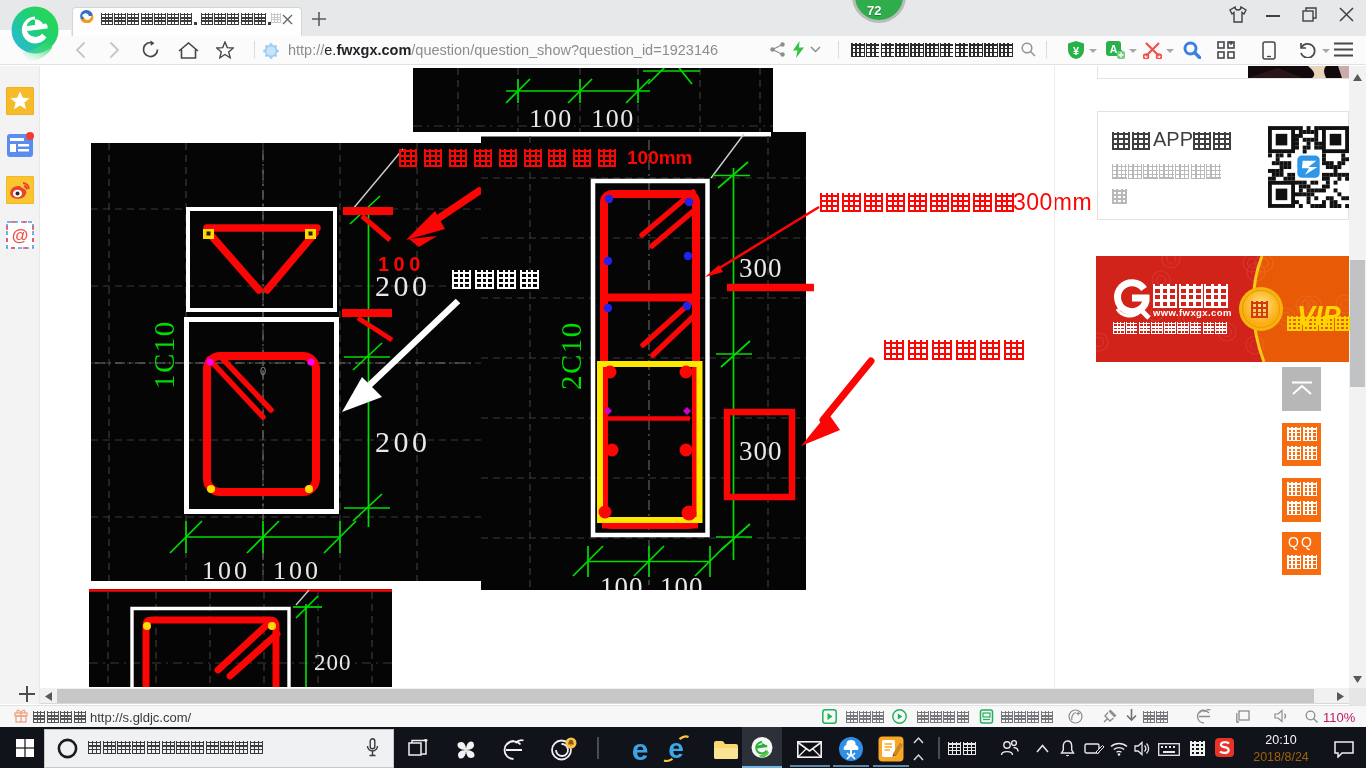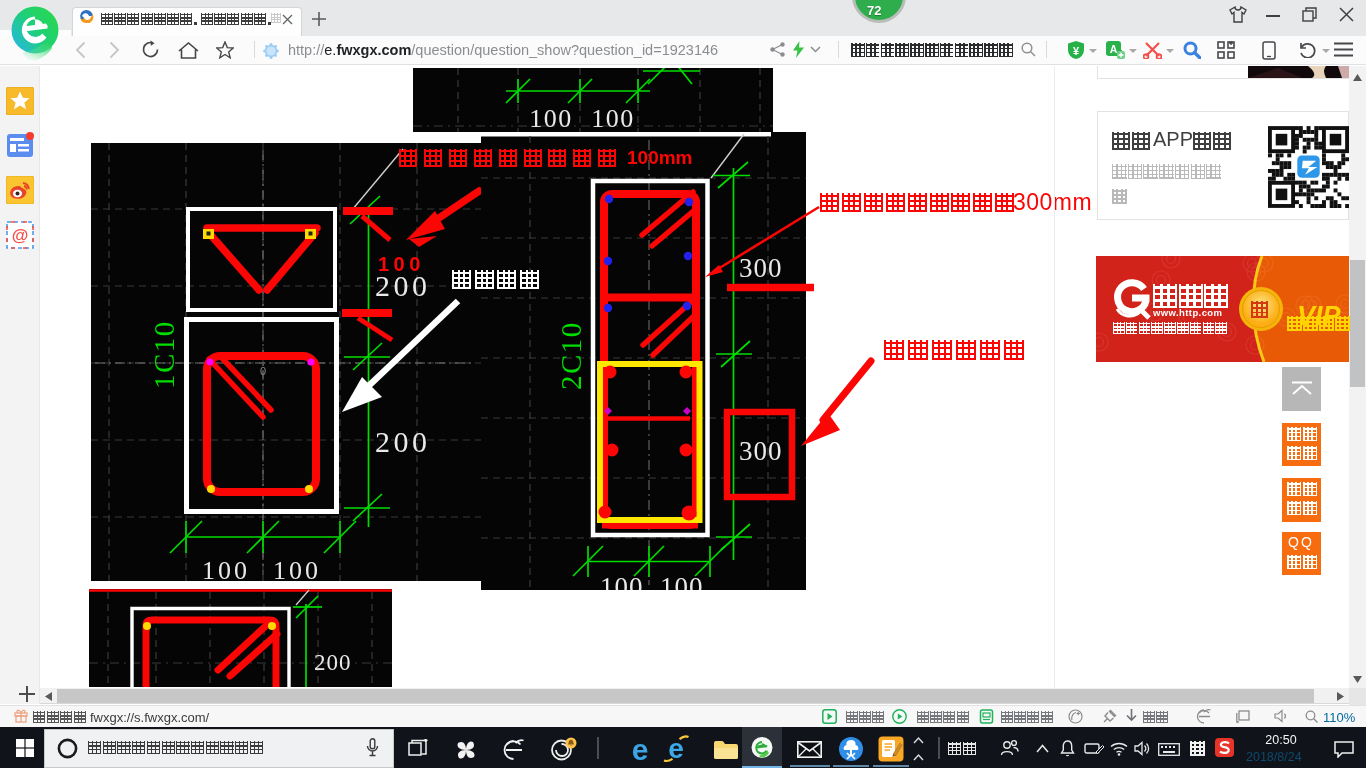--- a/index.html
+++ b/index.html
@@ -533,21 +533,21 @@
       <rect x="1" y="4" width="12" height="3"></rect>
       <rect x="2" y="7" width="10" height="6"></rect>
       <path d="M7 4 V13 M4 4 C2 3 3 0.5 5 1.5 C6.5 2.2 7 4 7 4 C7 4 7.5 2.2 9 1.5 C11 0.5 12 3 10 4"></path>
     </g>
   </svg>
 <i style="left:33.0px;width:12px;height:12px;background:repeating-linear-gradient(0deg,#555 0 1.3px,transparent 1.3px 3.2px),repeating-linear-gradient(90deg,#555 0 1.3px,transparent 1.3px 3.6px);top:711px;filter:blur(0.4px);"></i>
 <i style="left:46.5px;width:12px;height:12px;background:repeating-linear-gradient(0deg,#555 0 1.3px,transparent 1.3px 3.2px),repeating-linear-gradient(90deg,#555 0 1.3px,transparent 1.3px 3.6px);top:711px;filter:blur(0.4px);"></i>
 <i style="left:60.0px;width:12px;height:12px;background:repeating-linear-gradient(0deg,#555 0 1.3px,transparent 1.3px 3.2px),repeating-linear-gradient(90deg,#555 0 1.3px,transparent 1.3px 3.6px);top:711px;filter:blur(0.4px);"></i>
 <i style="left:73.5px;width:12px;height:12px;background:repeating-linear-gradient(0deg,#555 0 1.3px,transparent 1.3px 3.2px),repeating-linear-gradient(90deg,#555 0 1.3px,transparent 1.3px 3.6px);top:711px;filter:blur(0.4px);"></i>
 
-<div class="a" style="left:90px;top:710px;font-size:13px;color:#3b3b3d">fwxgx://s.fwxgx.com/</div>
+<div class="a" style="left:90px;top:710px;font-size:13px;color:#3b3b3d">http://s.gldjc.com/</div>
 
 <svg style="left:822px;top:709px" width="15" height="15" viewBox="0 0 15 15">
     <rect x="0.8" y="0.8" width="13.4" height="13.4" rx="2.5" fill="none" stroke="#1eb35a" stroke-width="1.5"></rect>
     <path d="M5.5 4 L10.5 7.5 L5.5 11 Z" fill="#1eb35a"></path>
   </svg>
 <i style="left:846.0px;width:12px;height:12px;background:repeating-linear-gradient(0deg,#76777a 0 1.3px,transparent 1.3px 3.2px),repeating-linear-gradient(90deg,#76777a 0 1.3px,transparent 1.3px 3.6px);top:711px;filter:blur(0.4px);"></i>
 <i style="left:859.2px;width:12px;height:12px;background:repeating-linear-gradient(0deg,#76777a 0 1.3px,transparent 1.3px 3.2px),repeating-linear-gradient(90deg,#76777a 0 1.3px,transparent 1.3px 3.6px);top:711px;filter:blur(0.4px);"></i>
 <i style="left:872.4px;width:12px;height:12px;background:repeating-linear-gradient(0deg,#76777a 0 1.3px,transparent 1.3px 3.2px),repeating-linear-gradient(90deg,#76777a 0 1.3px,transparent 1.3px 3.6px);top:711px;filter:blur(0.4px);"></i>
 
 <svg style="left:892px;top:709px" width="15" height="15" viewBox="0 0 15 15">
@@ -597,21 +597,21 @@
 <svg style="left:1274px;top:709px" width="15" height="14" viewBox="0 0 15 14">
     <path d="M1 5 H4 L8 1.5 V12.5 L4 9 H1 Z" fill="none" stroke="#8b8c8e" stroke-width="1.2"></path>
     <path d="M10.5 4.5 A4 4 0 0 1 10.5 9.5" fill="none" stroke="#8b8c8e" stroke-width="1.2"></path>
   </svg>
 
 <svg style="left:1305px;top:710px" width="13" height="13" viewBox="0 0 13 13">
     <circle cx="5.5" cy="5.5" r="4.3" fill="none" stroke="#8b8c8e" stroke-width="1.3"></circle>
     <path d="M8.8 8.8 L12.5 12.5" stroke="#8b8c8e" stroke-width="1.3"></path>
   </svg>
 
-<div class="a" style="left:1323px;top:710px;font-size:13px;color:#0369a1">110%</div>
+<div class="a" style="left:1323px;top:710px;font-size:13px;color:#be185d">110%</div>
 
 <div class="a" style="left:0;top:727px;width:1366px;height:41px;background:#10131a"></div>
 
 <svg style="left:16px;top:739px" width="18" height="18" viewBox="0 0 18 18">
     <g fill="#fdfdfd">
       <rect x="0" y="0" width="8.4" height="8.4"></rect>
       <rect x="9.6" y="0" width="8.4" height="8.4"></rect>
       <rect x="0" y="9.6" width="8.4" height="8.4"></rect>
       <rect x="9.6" y="9.6" width="8.4" height="8.4"></rect>
     </g>
@@ -774,23 +774,23 @@
     </g>
   </svg>
 
 <i style="left:1190px;width:14.8px;height:15px;background:repeating-linear-gradient(0deg,#f2f2f2 0 1.6px,transparent 1.6px 4.1px),repeating-linear-gradient(90deg,#f2f2f2 0 1.6px,transparent 1.6px 4.5px);top:741px;filter:blur(0.4px);"></i>
 
 <svg style="left:1215px;top:738px" width="19" height="19" viewBox="0 0 19 19">
     <rect width="19" height="19" rx="4" fill="#e83428"></rect>
     <path d="M14 5.5 C12 3.5 7 3.8 6 6 C5.2 8 7.5 8.8 9.5 9.2 C12 9.7 14.5 10.5 13.5 13 C12.5 15.5 7 15.5 5 13.5" fill="none" stroke="#fff" stroke-width="2.2"></path>
   </svg>
 
-<div class="a" style="left:1253px;top:733px;width:56px;text-align:center;font-size:12.5px;color:#f5f5f5">20:50</div>
-
-<div class="a" style="left:1246px;top:750px;width:70px;text-align:left;font-size:12.5px;color:#0c4a6e">2018/8/24</div>
+<div class="a" style="left:1253px;top:733px;width:56px;text-align:center;font-size:12.5px;color:#f5f5f5">20:10</div>
+
+<div class="a" style="left:1246px;top:750px;width:70px;text-align:center;font-size:12.5px;color:#a16207">2018/8/24</div>
 
 <svg style="left:1334px;top:741px" width="20" height="17" viewBox="0 0 20 17">
     <path d="M1 1 H19 V12 H8 L4 16 V12 H1 Z" fill="none" stroke="#f0f0f0" stroke-width="1.5"></path>
   </svg>
 
 <div class="a" style="left:1054px;top:66px;width:1px;height:622px;background:#ececec"></div>
 
 <div class="a" style="left:1097px;top:66px;width:252px;height:12.5px;background:#fff;border-left:1px solid #e2e2e2;border-bottom:1px solid #e2e2e2"></div>
 
 <svg style="left:1248px;top:66px" width="101" height="12" viewBox="0 0 101 12">
@@ -1006,21 +1006,21 @@
     </g>
     <g fill="none" stroke="#fff">
       <path d="M48 33 A14.5 14.5 0 1 0 50 45 L50 42 L36 42" stroke-width="7"></path>
       <path d="M21 53 A15 15 0 0 0 44 56" stroke-width="3"></path>
       <path d="M46 55 L53 62" stroke-width="5"></path>
     </g>
   </svg>
 <i style="left:1153.0px;width:24px;height:24px;background:repeating-linear-gradient(0deg,#ffffff 0 2.5px,transparent 2.5px 6.5px),repeating-linear-gradient(90deg,#ffffff 0 2.5px,transparent 2.5px 7.2px);top:284px;filter:blur(0.4px);"></i>
 <i style="left:1178.5px;width:24px;height:24px;background:repeating-linear-gradient(0deg,#ffffff 0 2.5px,transparent 2.5px 6.5px),repeating-linear-gradient(90deg,#ffffff 0 2.5px,transparent 2.5px 7.2px);top:284px;filter:blur(0.4px);"></i>
 <i style="left:1204.0px;width:24px;height:24px;background:repeating-linear-gradient(0deg,#ffffff 0 2.5px,transparent 2.5px 6.5px),repeating-linear-gradient(90deg,#ffffff 0 2.5px,transparent 2.5px 7.2px);top:284px;filter:blur(0.4px);"></i>
-<div class="a" style="left:1153px;top:307px;font-size:9.5px;font-weight:bold;color:#fff;letter-spacing:0.4px">www.http.com</div>
+<div class="a" style="left:1153px;top:307px;font-size:9.5px;font-weight:bold;color:#fff;letter-spacing:0.4px">www.fwxgx.com</div>
 <i style="left:1113.0px;width:11.6px;height:12px;background:repeating-linear-gradient(0deg,#ffffff 0 1.3px,transparent 1.3px 3.2px),repeating-linear-gradient(90deg,#ffffff 0 1.3px,transparent 1.3px 3.6px);top:322px;filter:blur(0.4px);"></i>
 <i style="left:1125.8px;width:11.6px;height:12px;background:repeating-linear-gradient(0deg,#ffffff 0 1.3px,transparent 1.3px 3.2px),repeating-linear-gradient(90deg,#ffffff 0 1.3px,transparent 1.3px 3.6px);top:322px;filter:blur(0.4px);"></i>
 <i style="left:1138.6px;width:11.6px;height:12px;background:repeating-linear-gradient(0deg,#ffffff 0 1.3px,transparent 1.3px 3.2px),repeating-linear-gradient(90deg,#ffffff 0 1.3px,transparent 1.3px 3.6px);top:322px;filter:blur(0.4px);"></i>
 <i style="left:1151.4px;width:11.6px;height:12px;background:repeating-linear-gradient(0deg,#ffffff 0 1.3px,transparent 1.3px 3.2px),repeating-linear-gradient(90deg,#ffffff 0 1.3px,transparent 1.3px 3.6px);top:322px;filter:blur(0.4px);"></i>
 <i style="left:1164.2px;width:11.6px;height:12px;background:repeating-linear-gradient(0deg,#ffffff 0 1.3px,transparent 1.3px 3.2px),repeating-linear-gradient(90deg,#ffffff 0 1.3px,transparent 1.3px 3.6px);top:322px;filter:blur(0.4px);"></i>
 <i style="left:1177.0px;width:11.6px;height:12px;background:repeating-linear-gradient(0deg,#ffffff 0 1.3px,transparent 1.3px 3.2px),repeating-linear-gradient(90deg,#ffffff 0 1.3px,transparent 1.3px 3.6px);top:322px;filter:blur(0.4px);"></i>
 <i style="left:1189.8px;width:11.6px;height:12px;background:repeating-linear-gradient(0deg,#ffffff 0 1.3px,transparent 1.3px 3.2px),repeating-linear-gradient(90deg,#ffffff 0 1.3px,transparent 1.3px 3.6px);top:322px;filter:blur(0.4px);"></i>
 <i style="left:1202.6px;width:11.6px;height:12px;background:repeating-linear-gradient(0deg,#ffffff 0 1.3px,transparent 1.3px 3.2px),repeating-linear-gradient(90deg,#ffffff 0 1.3px,transparent 1.3px 3.6px);top:322px;filter:blur(0.4px);"></i>
 <i style="left:1215.4px;width:11.6px;height:12px;background:repeating-linear-gradient(0deg,#ffffff 0 1.3px,transparent 1.3px 3.2px),repeating-linear-gradient(90deg,#ffffff 0 1.3px,transparent 1.3px 3.6px);top:322px;filter:blur(0.4px);"></i>
 

